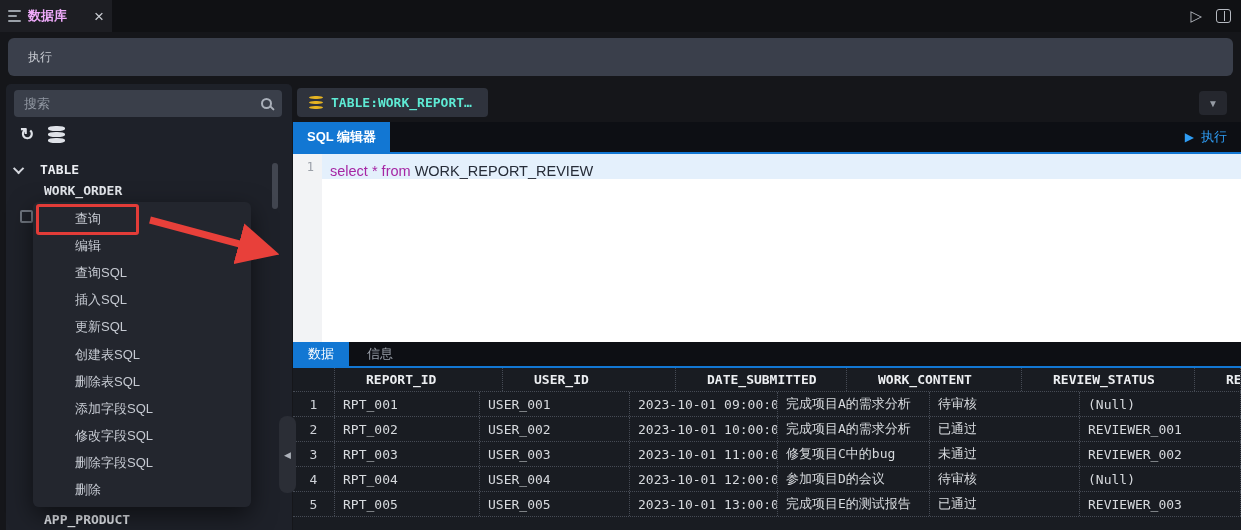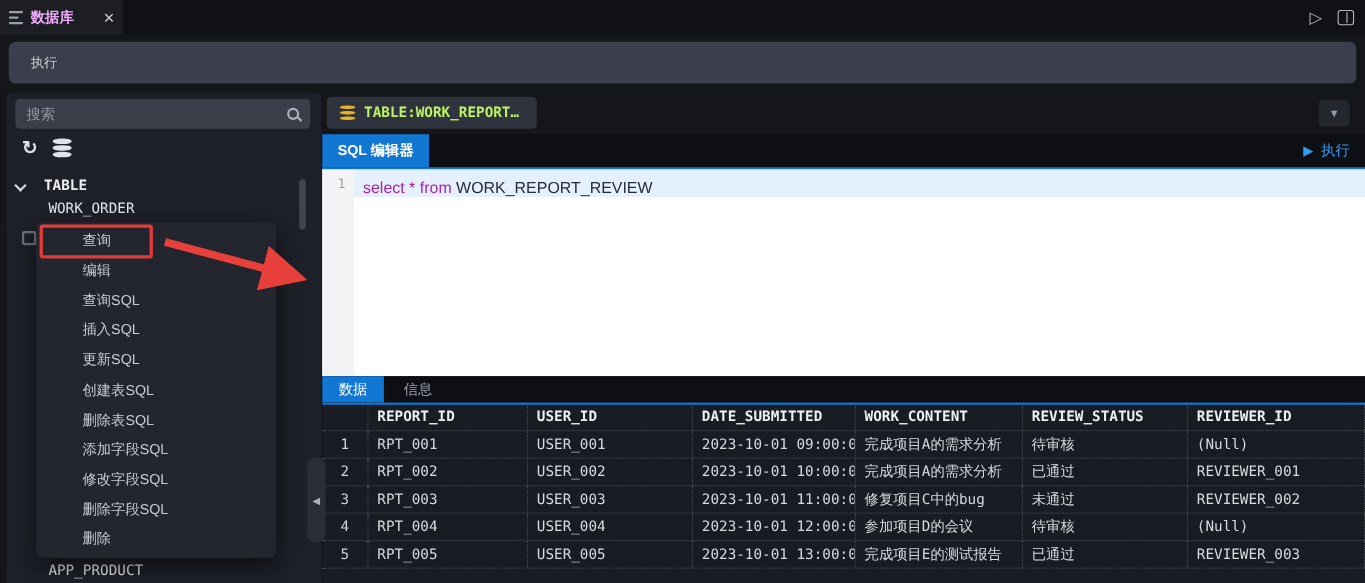--- a/index.html
+++ b/index.html
@@ -36,21 +36,21 @@
                      right:-5px; bottom:-2px; border-radius:1px; }
   .toolrow { position:absolute; left:14px; top:42px; display:flex; align-items:center; gap:14px; }
   .refresh-icon { color:#dfe2e8; font-size:17px; font-weight:bold; line-height:1; }
   .db-icon { display:flex; flex-direction:column; gap:1.5px; }
   .db-icon i { display:block; width:17px; height:4.5px; background:#dfe2e8; border-radius:45%; }
   .db-icon.yellow i { background:#e6b422; width:14px; height:3.6px; }
   .tree-section { position:absolute; left:10px; top:78px; display:flex; align-items:center; gap:16px; }
   .chev-down { width:8px; height:8px; border-left:2px solid #d4d7dd; border-bottom:2px solid #d4d7dd;
                transform:rotate(-45deg) translateY(-2px); }
   .tree-section span { font-family:"DejaVu Sans Mono",monospace; font-size:13px; font-weight:bold; color:#eceef2; }
-  .tree-item { position:absolute; left:38px; font-family:"DejaVu Sans Mono",monospace; font-size:13px; font-weight:normal; color:#e4e7ec; white-space:nowrap; }
+  .tree-item { position:absolute; left:38px; font-family:"DejaVu Sans Mono",monospace; font-size:13px; font-weight:bold; color:#e4e7ec; white-space:nowrap; }
   .tree-item.one { top:99px; }
   .tree-item.last { top:428px; }
   .ghost-square { position:absolute; left:14px; top:126px; width:13px; height:13px; border:2px solid #6e747e; border-radius:2px; }
   .scrollthumb { position:absolute; left:266px; top:79px; width:6px; height:46px; background:#424650; border-radius:3px; }
 
   
   .menu { position:absolute; left:33px; top:202px; width:218px; height:305px; background:rgba(35,38,46,0.97);
           border-radius:6px; box-shadow:0 8px 24px rgba(0,0,0,0.55); display:flex; flex-direction:column;
           padding:3px 0; z-index:5;text-align:center; }
   .menu-item { flex:1; display:flex; align-items:center; padding-left:42px; font-size:13px; color:#c6cad2; cursor:pointer; }
@@ -60,21 +60,21 @@
 
   .collapse-pill { position:absolute; left:279px; top:416px; width:17px; height:77px; background:#2b2e36;
                    border-radius:8px; z-index:4; display:flex; align-items:center; justify-content:center; }
   .collapse-pill span { color:#aeb3bb; font-size:9px; }
 
   
   .main { position:absolute; left:293px; top:84px; width:948px; height:446px; }
   .chiprow { position:absolute; left:0; top:0; width:948px; height:38px; }
   .chip { position:absolute; left:4px; top:4px; height:29px; background:#2f333d; border-radius:4px;
           display:flex; align-items:center; gap:8px; padding:0 16px 0 12px; }
-  .chip span { font-family:"DejaVu Sans Mono",monospace; font-size:13px; font-weight:bold; color:#bef264; white-space:nowrap; }
+  .chip span { font-family:"DejaVu Sans Mono",monospace; font-size:13px; font-weight:bold; color:#5eead4; white-space:nowrap; }
   .dropdown-btn { position:absolute; right:14px; top:7px; width:28px; height:24px; background:#25272e; border-radius:4px;
                   display:flex; align-items:center; justify-content:center; color:#969ba4; font-size:10px; }
 
   .edtabs { position:absolute; left:0; top:38px; width:948px; height:32px; background:#0d0f14;
             border-bottom:2px solid #1277d3; display:flex; align-items:stretch; }
   .edtab-active { background:#1277d3; color:#fff; font-size:13px; font-weight:bold; display:flex; align-items:center; padding:0 14px; }
   .runbtn { margin-left:auto; display:flex; align-items:center; gap:7px; padding:0 14px; color:#2f9df4; font-size:13px; cursor:pointer; }
   .runbtn .tri { font-size:12px; }
 
   .editor { position:absolute; left:0; top:70px; width:948px; height:188px; background:#ffffff; display:flex; }
@@ -87,21 +87,21 @@
   .kw { color:#a626a4; } .ident { color:#262c38; }
 
   .restabs { position:absolute; left:0; top:258px; width:948px; height:24px; background:#0d0f14; display:flex; }
   .restab-active { background:#1277d3; color:#fff; font-size:13px; display:flex; align-items:center; padding:0 15px; }
   .restab { color:#9ba1ab; font-size:13px; display:flex; align-items:center; padding:0 18px; }
 
   .grid { position:absolute; left:0; top:282px; width:948px; height:164px; background:#191c22; border-top:2px solid #1277d3;
           font-family:"DejaVu Sans Mono",monospace; font-size:13px; }
   .grow { display:grid; grid-template-columns:42px 145px 150px 148px 152px 150px 1fr; }
   .cell { padding:0 8px; display:flex; align-items:center; border-right:1px dotted #464b55; overflow:hidden; white-space:nowrap; }
-  .hrow { height:24px; border-bottom:1px dotted #464b55; }
+  .hrow { height:24px; border-bottom:1px dotted #464b55;gap:23px; }
   .hcell { color:#eceef1; font-weight:bold; }
   .drow { height:25px; border-bottom:1px dotted #464b55; }
   .dcell { color:#d7dade; }
   .rownum { justify-content:center; padding:0 4px; color:#cfd2d8; }
 </style>
 </head>
 <body>
 
 <div class="tabbar">
   <div class="tab-active">

